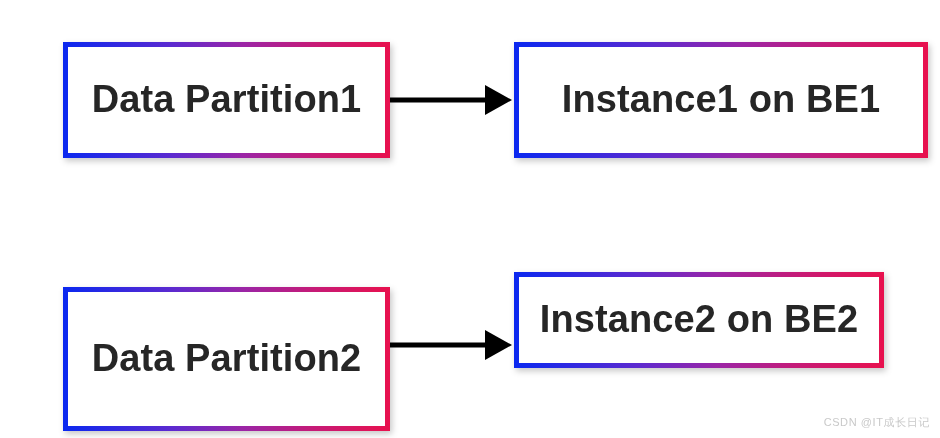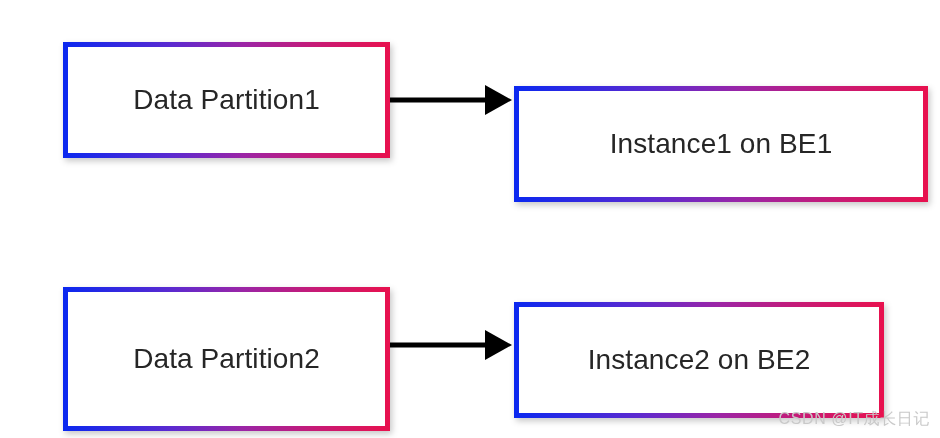--- a/index.html
+++ b/index.html
@@ -31,33 +31,33 @@
     background-origin: border-box;
     background-clip: content-box, border-box;
     border: 5px solid transparent;
     filter: drop-shadow(2px 3px 3px rgba(0, 0, 0, 0.22));
     display: flex;
     align-items: center;
     justify-content: center;
   }
 
   .node-label {
-    font-size: 28px;
+    font-size: 38px;
     line-height: 1.1;
     color: #262626;
-    font-weight: 400;
+    font-weight: 700;
     white-space: nowrap;
     letter-spacing: 0.1px;
   }
 
   
   #box-partition-1 { left: 63px;  top: 42px;  width: 327px; height: 116px; }
-  #box-instance-1  { left: 514px; top: 42px;  width: 414px; height: 116px; margin-top: 44px; }
+  #box-instance-1  { left: 514px; top: 42px;  width: 414px; height: 116px; }
   #box-partition-2 { left: 63px;  top: 287px; width: 327px; height: 144px; }
-  #box-instance-2  { left: 514px; top: 302px; width: 370px; height: 116px; align-items: center; }
+  #box-instance-2  { left: 514px; top: 272px; width: 370px; height: 96px; align-items: center; }
 
   
   .flow-arrow {
     position: absolute;
     left: 386px;
     width: 130px;
     height: 40px;
     overflow: visible;
   }
   #arrow-1 { top: 80px; }
@@ -67,21 +67,21 @@
     display: block;
     width: 130px;
     height: 40px;
   }
 
   
   #watermark {
     position: absolute;
     right: 10px;
     bottom: 8px;
-    font-size: 16px;
+    font-size: 11px;
     color: #c9c9c9;
     letter-spacing: 0.6px;
     white-space: nowrap;
     user-select: none;
   }
 </style>
 </head>
 <body>
 
 <div id="diagram-canvas">

